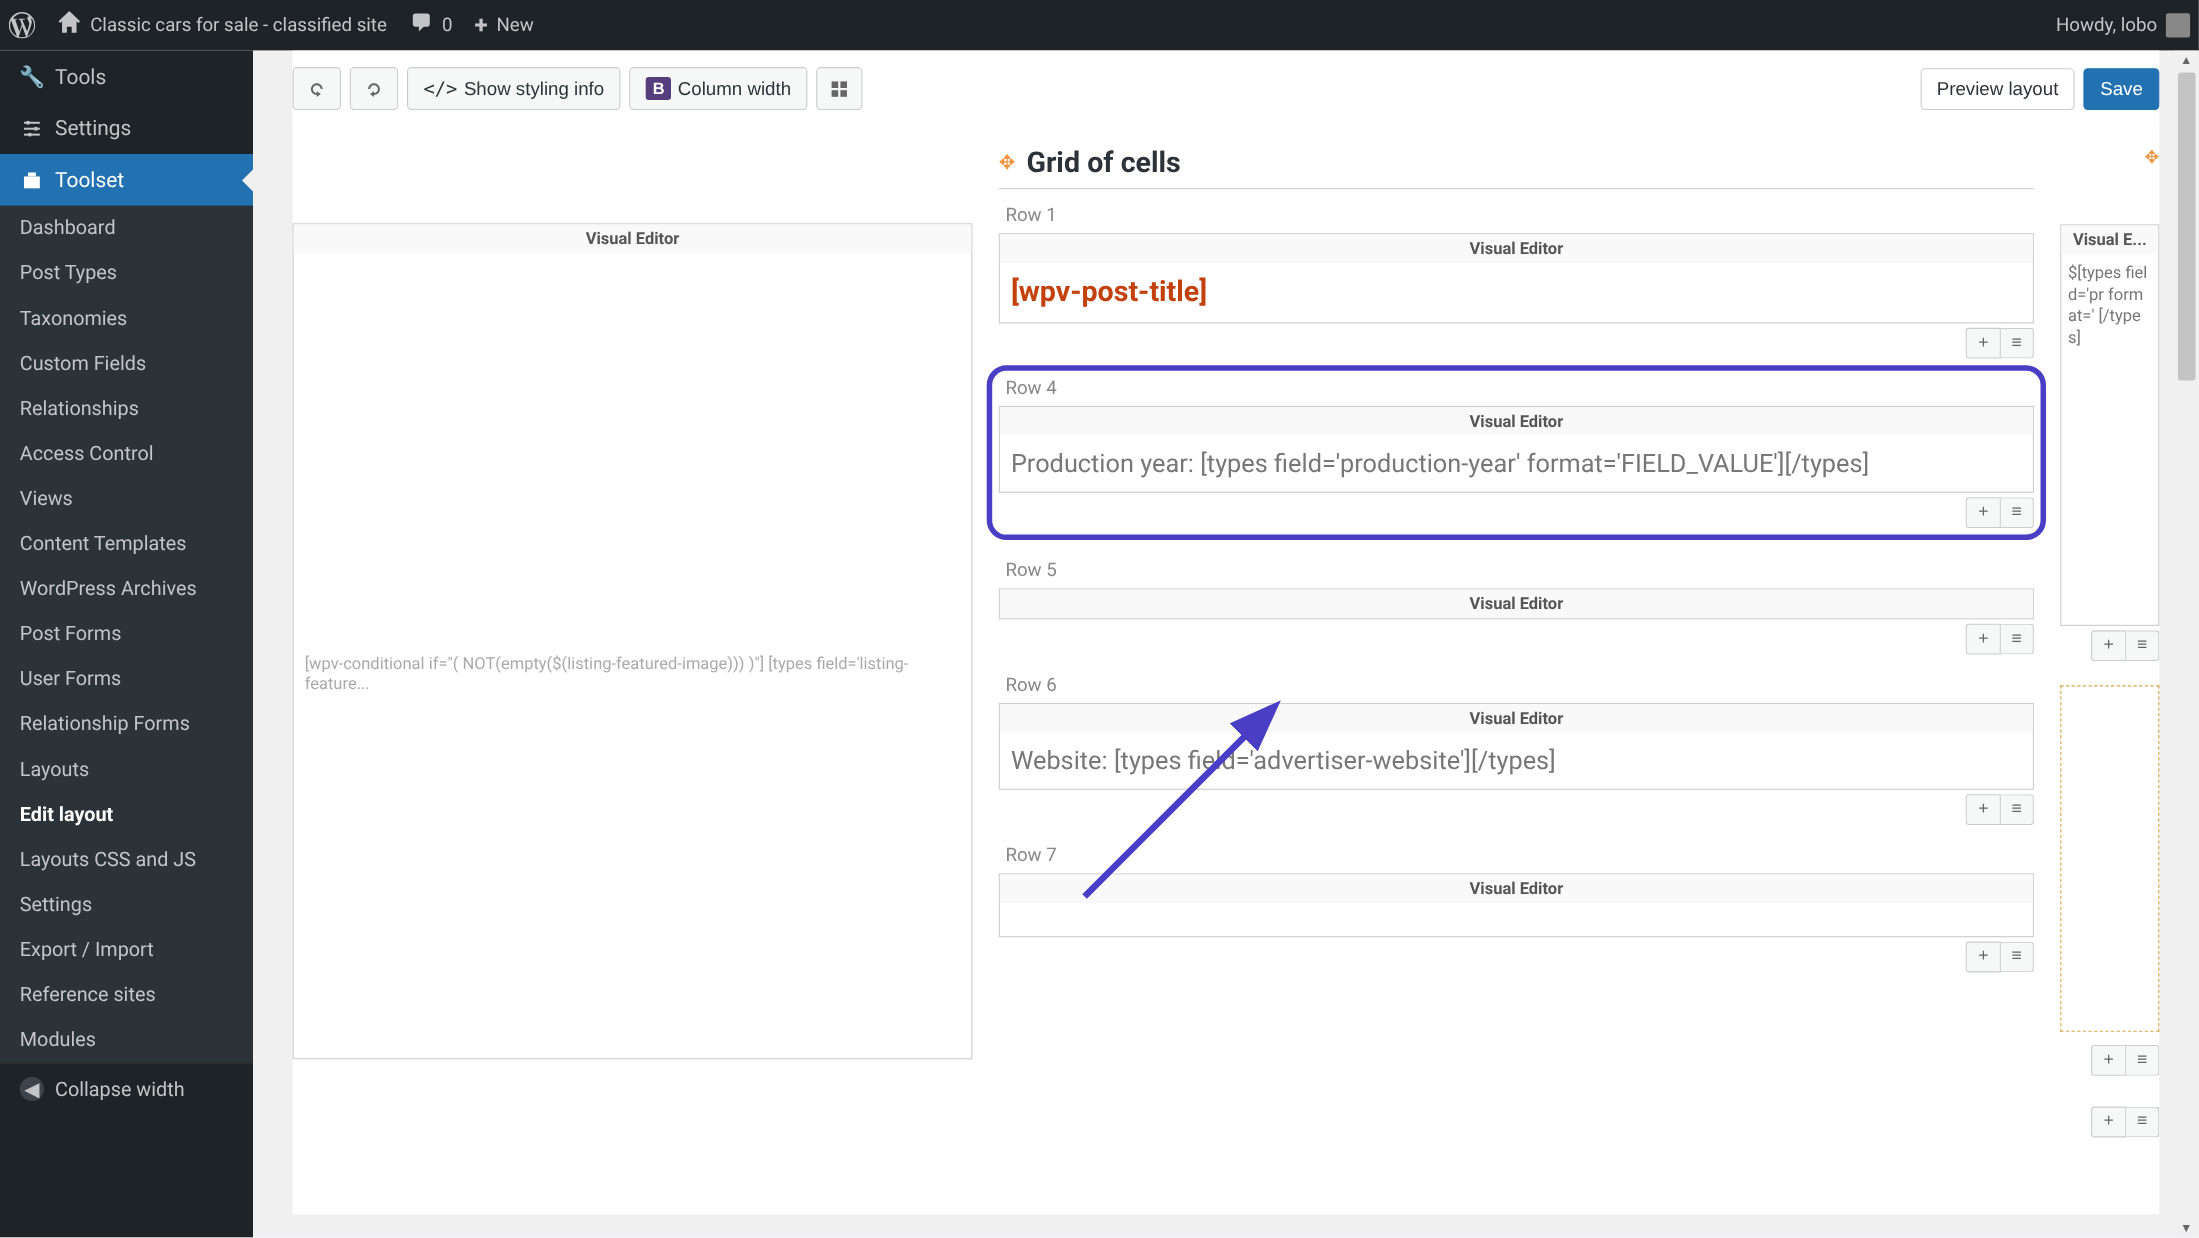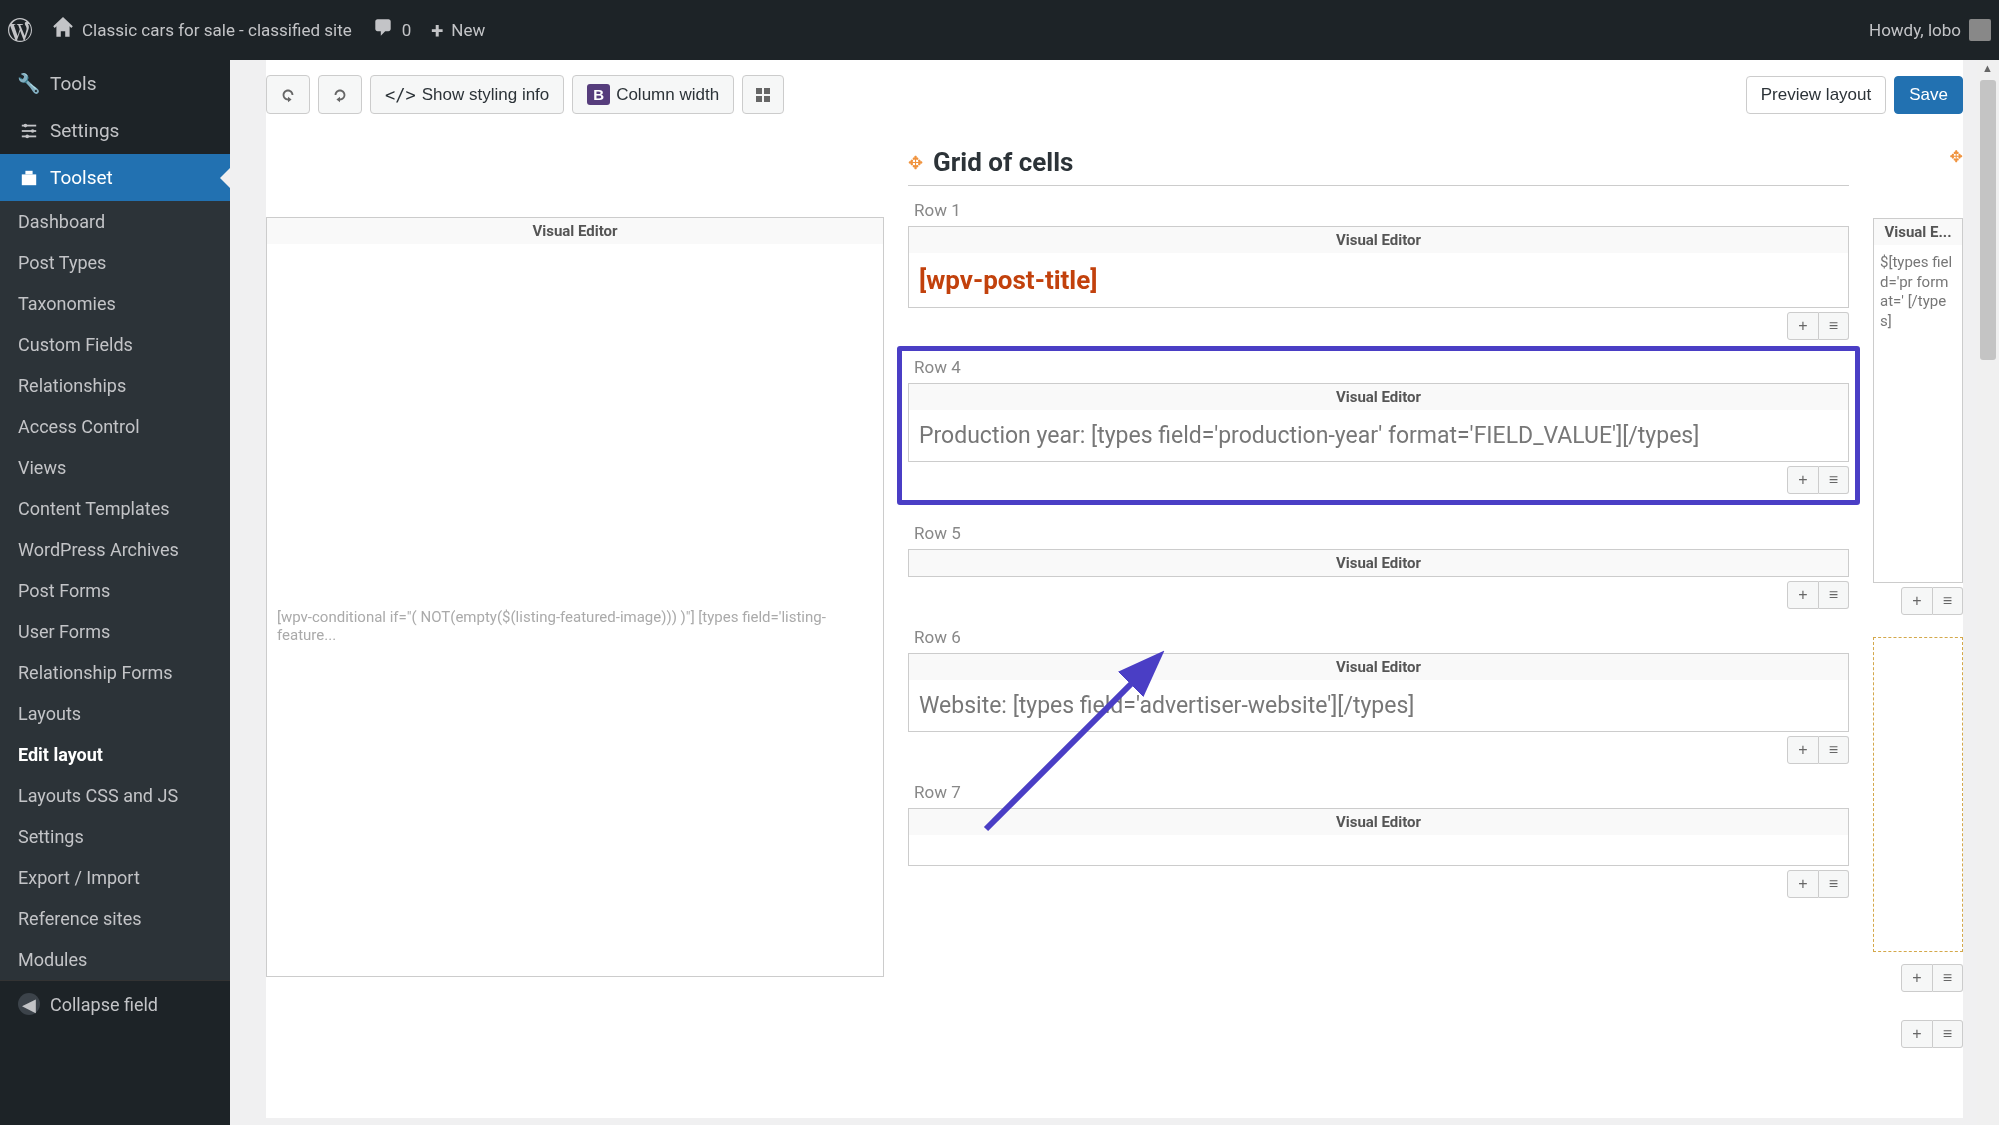--- a/index.html
+++ b/index.html
@@ -1,19 +1,19 @@
 <!DOCTYPE html>
 <html><head>
   <meta charset="utf-8">
   <style>
     * { margin: 0; padding: 0; box-sizing: border-box; }
     body { font-family: -apple-system, BlinkMacSystemFont, "Segoe UI", Roboto, sans-serif; background: #f0f0f1; overflow: hidden; }
     
     
-    .admin-bar { background: #1d2327; height: 60px; display: flex; align-items: center; padding: 4px 8px; color: #c3c4c7; font-size: 17px; }
+    .admin-bar { background: #1d2327; height: 46px; display: flex; align-items: center; padding: 4px 8px; color: #c3c4c7; font-size: 17px; }
     .admin-bar-left { display: flex; align-items: center; gap: 20px; flex: 1; }
     .admin-bar-item { display: flex; align-items: center; gap: 8px; color: #c3c4c7; cursor: pointer; }
     .admin-bar-right { display: flex; align-items: center; gap: 8px; }
     .avatar-sm { width: 22px; height: 22px; background: #888; border-radius: 2px; }
     .wp-logo { width: 24px; height: 24px; display: flex; align-items: center; justify-content: center; }
     .wp-logo svg { width: 24px; height: 24px; fill: #c3c4c7; }
     .home-icon svg { width: 22px; height: 22px; fill: #c3c4c7; }
     .comment-icon svg { width: 22px; height: 22px; fill: #c3c4c7; }
     
     
@@ -58,21 +58,21 @@
     .cell-body { padding: 12px 10px; font-size: 23px; color: #777; min-height: 30px; }
     .cell-body.big { font-size: 26px; font-weight: bold; color: #c2410c; }
     .cell-tall { min-height: 760px; display: flex; flex-direction: column; }
     .cell-tall .cell-body { flex: 1; display: flex; align-items: center; font-size: 15px; color: #aaa; }
     
     .row-actions { display: flex; justify-content: flex-end; gap: 0; margin-bottom: 12px; }
     .action-btn { border: 1px solid #ccc; background: #f6f7f7; padding: 4px 10px; cursor: pointer; color: #666; font-size: 16px; }
     .action-btn:first-child { border-radius: 3px 0 0 3px; }
     .action-btn:last-child { border-radius: 0 3px 3px 0; border-left: none; }
     
-    .highlight-box { border: 5px solid #4a3ec5; border-radius: 3px; padding: 6px; margin: -6px -11px 12px -11px; }
+    .highlight-box { border: 5px solid #4a3ec5; border-radius: 18px; padding: 6px; margin: -6px -11px 12px -11px; }
     .highlight-box .row-label { padding-top: 0; }
     .highlight-box .row-actions { margin-bottom: 0; }
     
     .dashed-cell { border: 1px dashed #d4a84a; min-height: 315px; margin-top: 10px; }
     
     .cell-narrow { font-size: 14px; }
     .cell-narrow .cell-body { font-size: 15px; padding: 8px 6px; word-break: break-all; line-height: 1.3; }
     .cell-narrow .cell-header { white-space: nowrap; overflow: hidden; text-overflow: ellipsis; }
     
     
@@ -157,21 +157,21 @@
       <div class="submenu-item">Layouts</div>
       <div class="submenu-item bold">Edit layout</div>
       <div class="submenu-item">Layouts CSS and JS</div>
       <div class="submenu-item">Settings</div>
       <div class="submenu-item">Export / Import</div>
       <div class="submenu-item">Reference sites</div>
       <div class="submenu-item">Modules</div>
     </div>
     <div class="collapse">
       <span class="collapse-icon">◀</span>
-      <span>Collapse field</span>
+      <span>Collapse width</span>
     </div>
   </div>
 
   <div class="content">
     <div class="layout-canvas">
       <div class="toolbar">
         <div class="toolbar-left">
           <button class="btn btn-icon">
               <svg width="18" height="18" viewBox="0 0 20 20" fill="#666">
                 <path d="M4 10c0-3.3 2.7-6 6-6s6 2.7 6 6-2.7 6-6 6v2l-4-3 4-3v2c2.2 0 4-1.8 4-4s-1.8-4-4-4-4 1.8-4 4H4z" transform="scale(-1,1) translate(-20,0)"></path>

